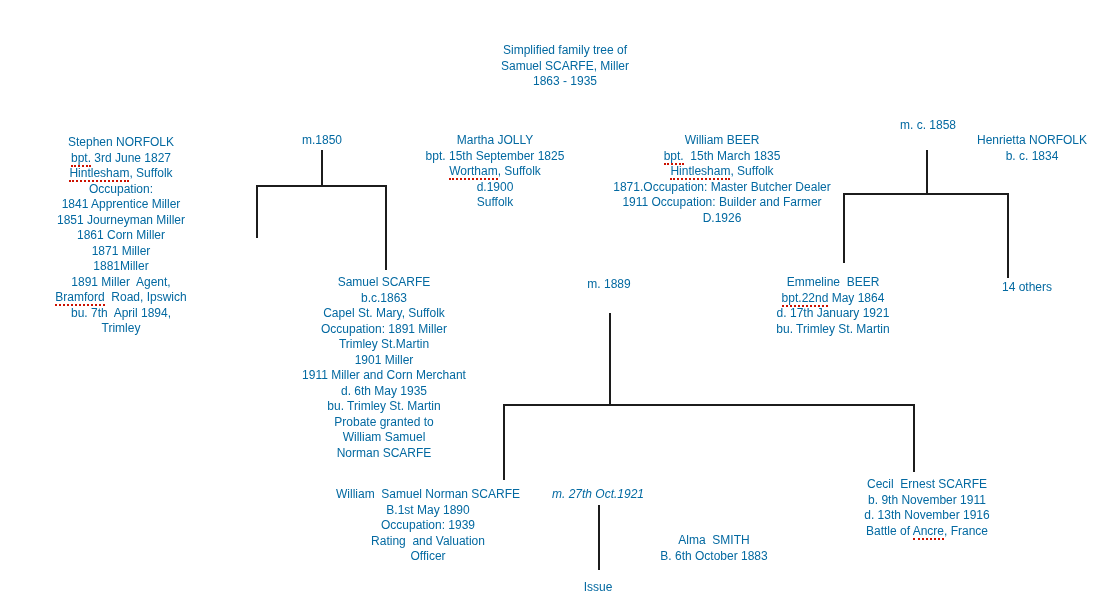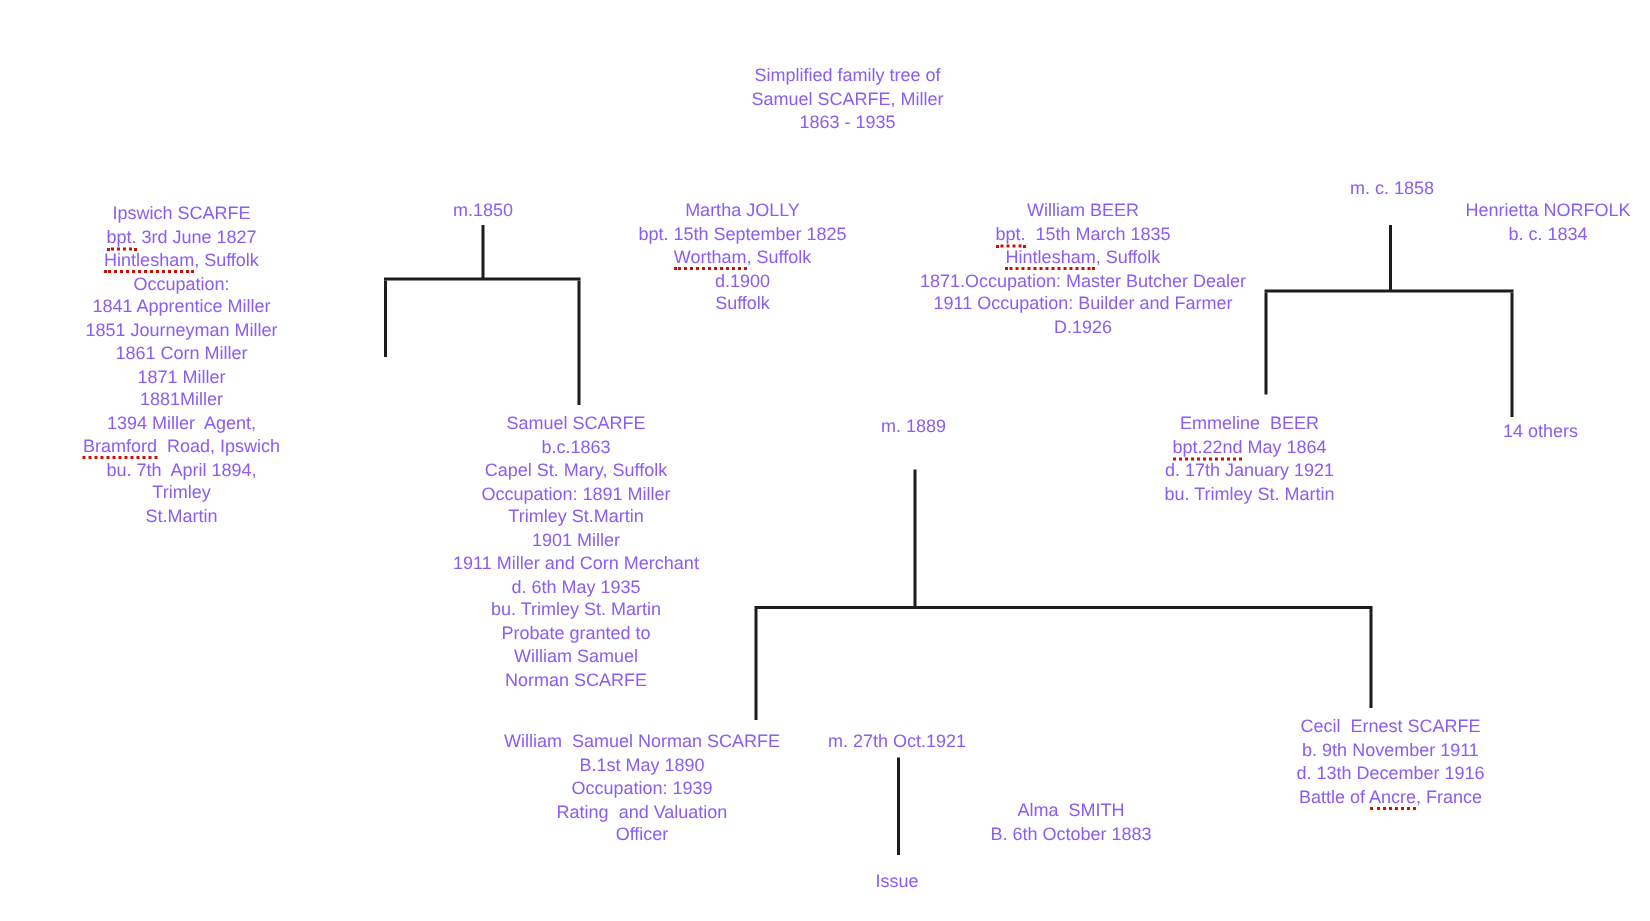--- a/index.html
+++ b/index.html
@@ -6,21 +6,21 @@
   html, body { background: #ffffff; }
   .canvas {
     position: relative;
     width: 1100px;
     height: 614px;
     background: #ffffff;
     overflow: hidden;
     font-family: "Liberation Sans", sans-serif;
     font-size: 12px;
     line-height: 15.5px;
-    color: #8b5cf6;
+    color: #0369a1;
   }
   .node { position: absolute; text-align: center; }
   .line { white-space: pre; }
   .squiggle { border-bottom: 2px dotted #cc1100; }
   .connector { position: absolute; background: #1c1c1c; }
   .connector.v { width: 2px; }
   .connector.h { height: 2px; }
 </style>
 </head>
 <body>
@@ -41,34 +41,33 @@
       <div class="connector v" style="left: 843px; top: 195px; height: 68px;"></div>
       <div class="connector v" style="left: 1007px; top: 195px; height: 83px;"></div>
       <div class="connector v" style="left: 609px; top: 313px; height: 92px;"></div>
       <div class="connector h" style="left: 503px; top: 404px; width: 412px;"></div>
       <div class="connector v" style="left: 503px; top: 406px; height: 74px;"></div>
       <div class="connector v" style="left: 913px; top: 406px; height: 66px;"></div>
       <div class="connector v" style="left: 598px; top: 505px; height: 65px;"></div>
     </div>
   <div id="nodes">
       <div class="node" style="left: 16px; top: 135px; width: 210px;">
-        <div class="line">Ipswich SCARFE</div>
+        <div class="line">Stephen NORFOLK</div>
         <div class="line"><span class="squiggle">bpt.</span> 3rd June 1827</div>
         <div class="line"><span class="squiggle">Hintlesham</span>, Suffolk</div>
         <div class="line">Occupation:</div>
         <div class="line">1841 Apprentice Miller</div>
         <div class="line">1851 Journeyman Miller</div>
         <div class="line">1861 Corn Miller</div>
         <div class="line">1871 Miller</div>
         <div class="line">1881Miller</div>
-        <div class="line">1394 Miller  Agent,</div>
+        <div class="line">1891 Miller  Agent,</div>
         <div class="line"><span class="squiggle">Bramford</span>  Road, Ipswich</div>
         <div class="line">bu. 7th  April 1894,</div>
         <div class="line">Trimley</div>
-        <div class="line">St.Martin</div>
       </div>
       <div class="node" style="left: 272px; top: 133px; width: 100px;">
         <div class="line">m.1850</div>
       </div>
       <div class="node" style="left: 405px; top: 133px; width: 180px;">
         <div class="line">Martha JOLLY</div>
         <div class="line">bpt. 15th September 1825</div>
         <div class="line"><span class="squiggle">Wortham</span>, Suffolk</div>
         <div class="line">d.1900</div>
         <div class="line">Suffolk</div>
@@ -114,30 +113,30 @@
       <div class="node" style="left: 982px; top: 280px; width: 90px;">
         <div class="line">14 others</div>
       </div>
       <div class="node" style="left: 313px; top: 487px; width: 230px;">
         <div class="line">William  Samuel Norman SCARFE</div>
         <div class="line">B.1st May 1890</div>
         <div class="line">Occupation: 1939</div>
         <div class="line">Rating  and Valuation</div>
         <div class="line">Officer</div>
       </div>
-      <div class="node" style="left: 533px; top: 487px; width: 130px;">
+      <div class="node" style="left: 533px; top: 487px; width: 130px; font-style: italic;">
         <div class="line">m. 27th Oct.1921</div>
       </div>
       <div class="node" style="left: 639px; top: 487px; width: 150px; margin-top: 46px;">
         <div class="line">Alma  SMITH</div>
         <div class="line">B. 6th October 1883</div>
       </div>
       <div class="node" style="left: 837px; top: 477px; width: 180px;">
         <div class="line">Cecil  Ernest SCARFE</div>
         <div class="line">b. 9th November 1911</div>
-        <div class="line">d. 13th December 1916</div>
+        <div class="line">d. 13th November 1916</div>
         <div class="line">Battle of <span class="squiggle">Ancre</span>, France</div>
       </div>
       <div class="node" style="left: 563px; top: 580px; width: 70px;">
         <div class="line">Issue</div>
       </div>
     </div>
 </div>
 
 </body></html>

